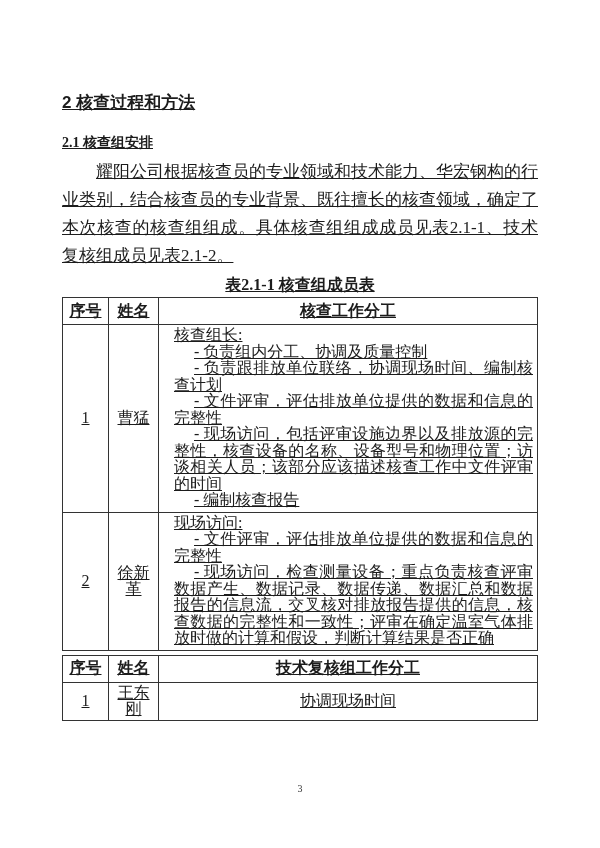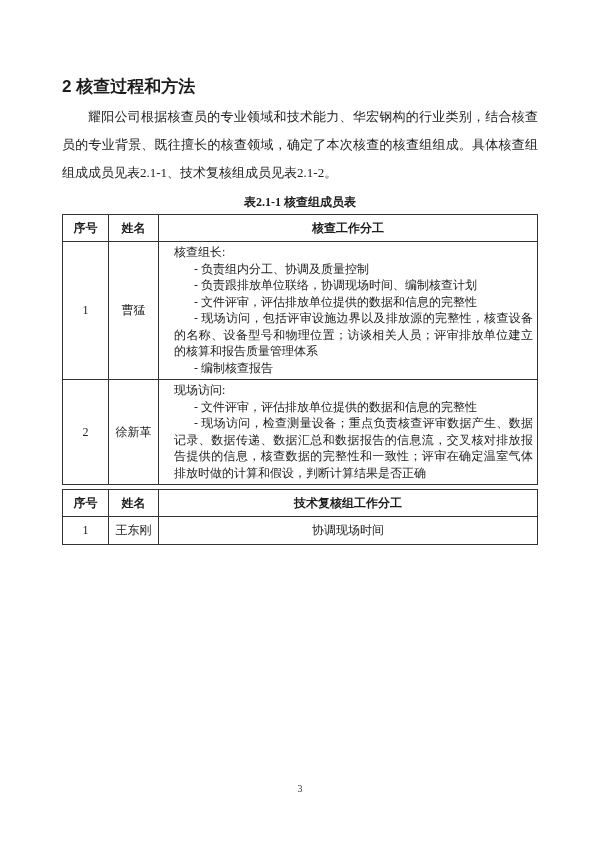--- a/index.html
+++ b/index.html
@@ -6,60 +6,60 @@
   html, body { background: #ffffff; }
   .page {
     position: relative;
     width: 600px;
     height: 848px;
     background: #ffffff;
     color: #1c1c1c;
     font-family: "Liberation Serif", "DejaVu Serif", serif;
     overflow: hidden;
   }
-  .content { margin: 0 62px; width: 476px; }
+  .content { margin: 16px 62px; width: 476px; text-decoration: underline; }
 
   .h1 {
     padding-top: 77px;
     font-family: "Liberation Sans", "DejaVu Sans", sans-serif;
     font-size: 17px;
     font-weight: bold;
     line-height: 20px;
   }
   .h2 {
     font-size: 14px;
     font-weight: bold;
     line-height: 18px;
   }
   .h2-s21 { padding-top: 21px; }
   .h2-s22 { padding-top: 12px; }
 
   .body-para {
     padding-top: 6px;
-    font-size: 13px;
+    font-size: 17px;
     line-height: 28px;
     text-align: justify;
     text-indent: 2em;
   }
   .body-para-s22 { padding-top: 7px; }
 
   .table-caption {
     padding-top: 7px;
-    font-size: 12px;
+    font-size: 16px;
     font-weight: bold;
     line-height: 16px;
     text-align: center;
   }
   .table-caption-2 { padding-top: 13px; }
 
   table.doc-table {
     margin-top: 4px;
     width: 100%;
     border-collapse: collapse;
-    font-size: 12px;
+    font-size: 16px;
     line-height: 16.5px;
   }
   table.doc-table th,
   table.doc-table td {
     border: 1px solid #333333;
     vertical-align: middle;
   }
   table.doc-table th {
     font-weight: bold;
     text-align: center;
@@ -84,20 +84,21 @@
   }
 </style>
 </head>
 <body>
 
 <div class="page">
   <div class="content">
 
     <div class="h1">2 核查过程和方法</div>
 
+    <div class="h2 h2-s21">2.1 核查组安排</div>
 
     <p class="body-para">耀阳公司根据核查员的专业领域和技术能力、华宏钢构的行业类别，结合核查员的专业背景、既往擅长的核查领域，确定了本次核查的核查组组成。具体核查组组成成员见表2.1-1、技术复核组成员见表2.1-2。</p>
 
     <div class="table-caption">表2.1-1 核查组成员表</div>
 
     <table class="doc-table">
       <colgroup>
         <col class="col-no">
           <col class="col-name">
           <col>
@@ -111,21 +112,21 @@
       </thead>
       <tbody>
         <tr>
           <td class="cell-center">1</td>
           <td class="cell-center">曹猛</td>
           <td class="cell-work">
             <div class="cell-line">核查组长:</div>
             <div class="cell-line cell-duty">- 负责组内分工、协调及质量控制</div>
             <div class="cell-line cell-duty">- 负责跟排放单位联络，协调现场时间、编制核查计划</div>
             <div class="cell-line cell-duty">- 文件评审，评估排放单位提供的数据和信息的完整性</div>
-            <div class="cell-line cell-duty">- 现场访问，包括评审设施边界以及排放源的完整性，核查设备的名称、设备型号和物理位置；访谈相关人员；评审排放单位建立的核算和报告质量管理体系</div>
+            <div class="cell-line cell-duty">- 现场访问，包括评审设施边界以及排放源的完整性，核查设备的名称、设备型号和物理位置；访谈相关人员；该部分应该描述核查工作中文件评审的时间</div>
             <div class="cell-line cell-duty">- 编制核查报告</div>
           </td>
         </tr>
         <tr>
           <td class="cell-center">2</td>
           <td class="cell-center">徐新革</td>
           <td class="cell-work">
             <div class="cell-line">现场访问:</div>
             <div class="cell-line cell-duty">- 文件评审，评估排放单位提供的数据和信息的完整性</div>
             <div class="cell-line cell-duty">- 现场访问，检查测量设备；重点负责核查评审数据产生、数据记录、数据传递、数据汇总和数据报告的信息流，交叉核对排放报告提供的信息，核查数据的完整性和一致性；评审在确定温室气体排放时做的计算和假设，判断计算结果是否正确</div>

